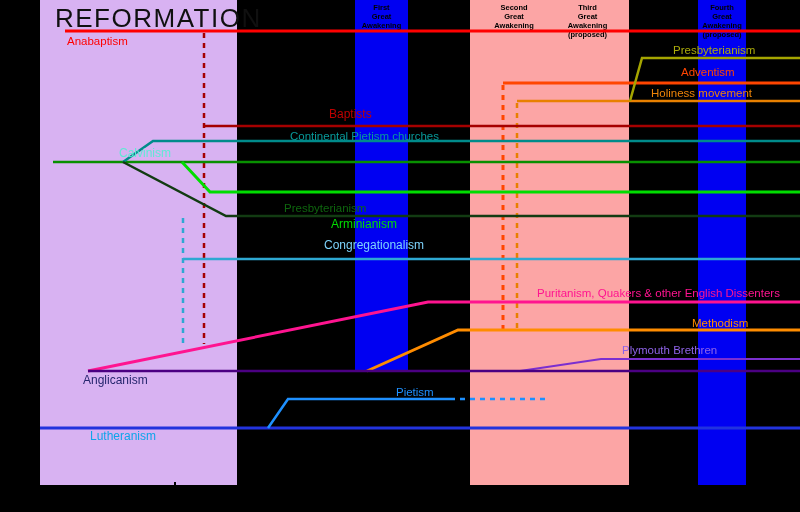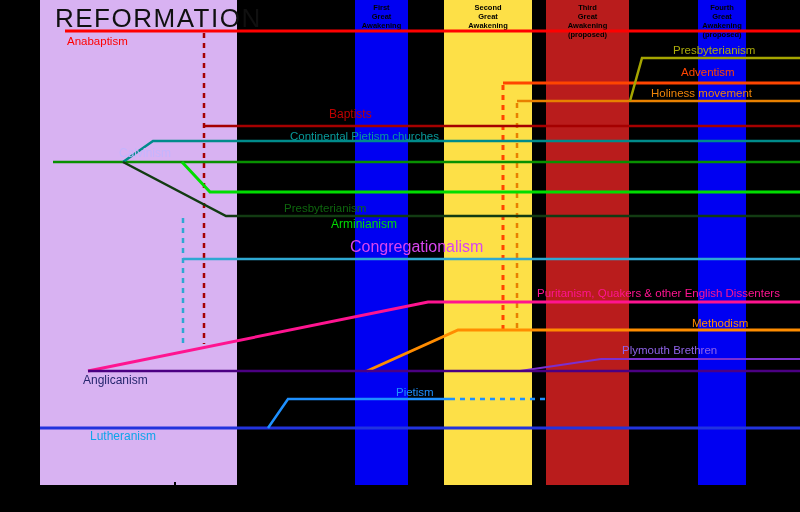--- a/index.html
+++ b/index.html
@@ -17,31 +17,31 @@
   #lines{position:absolute;left:0;top:0;}
   #title{position:absolute;letter-spacing:1.5px;font-weight:500;}
   .tick{position:absolute;background:#000;}
 </style>
 </head>
 <body>
 
 <div id="stage">
   <div class="box" id="reformation-box" style="left: 40px; width: 197px; height: 485px; background: rgb(216, 178, 242);"></div>
   <div id="bands">
-      <div class="band" style="left: 355px; width: 53px; height: 485px; background: rgb(0, 0, 242);">
+      <div class="band" style="left: 355px; width: 53px; height: 371px; background: rgb(0, 0, 242);">
         <div class="band-label">First
 Great
 Awakening</div>
       </div>
-      <div class="band" style="left: 444px; width: 88px; height: 485px; background: #fde047;">
+      <div class="band" style="left: 470px; width: 88px; height: 485px; background: #fca5a5;">
         <div class="band-label">Second
 Great
 Awakening</div>
       </div>
-      <div class="band" style="left: 546px; width: 83px; height: 485px; background: #b91c1c;">
+      <div class="band" style="left: 546px; width: 83px; height: 485px; background: #fca5a5;">
         <div class="band-label">Third
 Great
 Awakening
 (proposed)</div>
       </div>
       <div class="band" style="left: 698px; width: 48px; height: 485px; background: rgb(0, 0, 242);">
         <div class="band-label">Fourth
 Great
 Awakening
 (proposed)</div>
@@ -65,26 +65,26 @@
       <polyline points="503,83 800,83" fill="none" stroke="#FF4500" stroke-width="3"></polyline>
       <polyline points="517,101 800,101" fill="none" stroke="#E88000" stroke-width="2.5"></polyline>
       <polyline points="630,101 642,58 800,58" fill="none" stroke="#A5A500" stroke-width="2.5"></polyline>
       <polyline points="520,371 601,359 800,359" fill="none" stroke="#7B2FD0" stroke-width="2"></polyline>
       <polyline points="88,371 800,371" fill="none" stroke="#4B0082" stroke-width="2.5"></polyline>
       <polyline points="40,428 800,428" fill="none" stroke="#2233DD" stroke-width="3"></polyline>
       <polyline points="268,428 288,399 450,399" fill="none" stroke="#1E90FF" stroke-width="2.5"></polyline>
     </svg>
   <div id="labels">
       <span class="line-label" style="left: 67px; top: 35px; color: rgb(255, 0, 0); font-size: 11.5px;">Anabaptism</span>
-      <span class="line-label" style="left: 119px; top: 147px; color: #c4b5fd; font-size: 12px;">Calvinism</span>
+      <span class="line-label" style="left: 119px; top: 147px; color: #5eead4; font-size: 12px;">Calvinism</span>
       <span class="line-label" style="left: 290px; top: 130px; color: rgb(8, 154, 154); font-size: 11.5px;">Continental Pietism churches</span>
       <span class="line-label" style="left: 284px; top: 202px; color: rgb(14, 102, 14); font-size: 11.5px;">Presbyterianism</span>
       <span class="line-label" style="left: 331px; top: 178px; color: rgb(0, 221, 0); font-size: 12px; margin-top: 40px;">Arminianism</span>
       <span class="line-label" style="left: 329px; top: 108px; color: rgb(192, 0, 0); font-size: 12px;">Baptists</span>
-      <span class="line-label" style="left: 324px; top: 239px; color: #d946ef; font-size: 16px; margin-left: 26px;">Congregationalism</span>
+      <span class="line-label" style="left: 324px; top: 239px; color: #7dd3fc; font-size: 12px;">Congregationalism</span>
       <span class="line-label" style="left: 521px; top: 287px; color: rgb(255, 20, 144); font-size: 11.5px; padding-left: 16px;">Puritanism, Quakers &amp; other English Dissenters</span>
       <span class="line-label" style="left: 656px; top: 317px; color: rgb(255, 140, 0); font-size: 11.5px; margin-left: 36px;">Methodism</span>
       <span class="line-label" style="left: 681px; top: 66px; color: rgb(255, 69, 0); font-size: 11.5px;">Adventism</span>
       <span class="line-label" style="left: 651px; top: 87px; color: rgb(238, 132, 8); font-size: 11.5px;">Holiness movement</span>
       <span class="line-label" style="left: 673px; top: 44px; color: rgb(172, 172, 10); font-size: 11.5px;">Presbyterianism</span>
       <span class="line-label" style="left: 622px; top: 344px; color: rgb(143, 99, 232); font-size: 11.5px;">Plymouth Brethren</span>
       <span class="line-label" style="left: 83px; top: 374px; color: rgb(38, 38, 110); font-size: 12px;">Anglicanism</span>
       <span class="line-label" style="left: 90px; top: 430px; color: #0ea5e9; font-size: 12px;">Lutheranism</span>
       <span class="line-label" style="left: 396px; top: 386px; color: rgb(30, 144, 255); font-size: 11.5px;">Pietism</span>
     </div>

